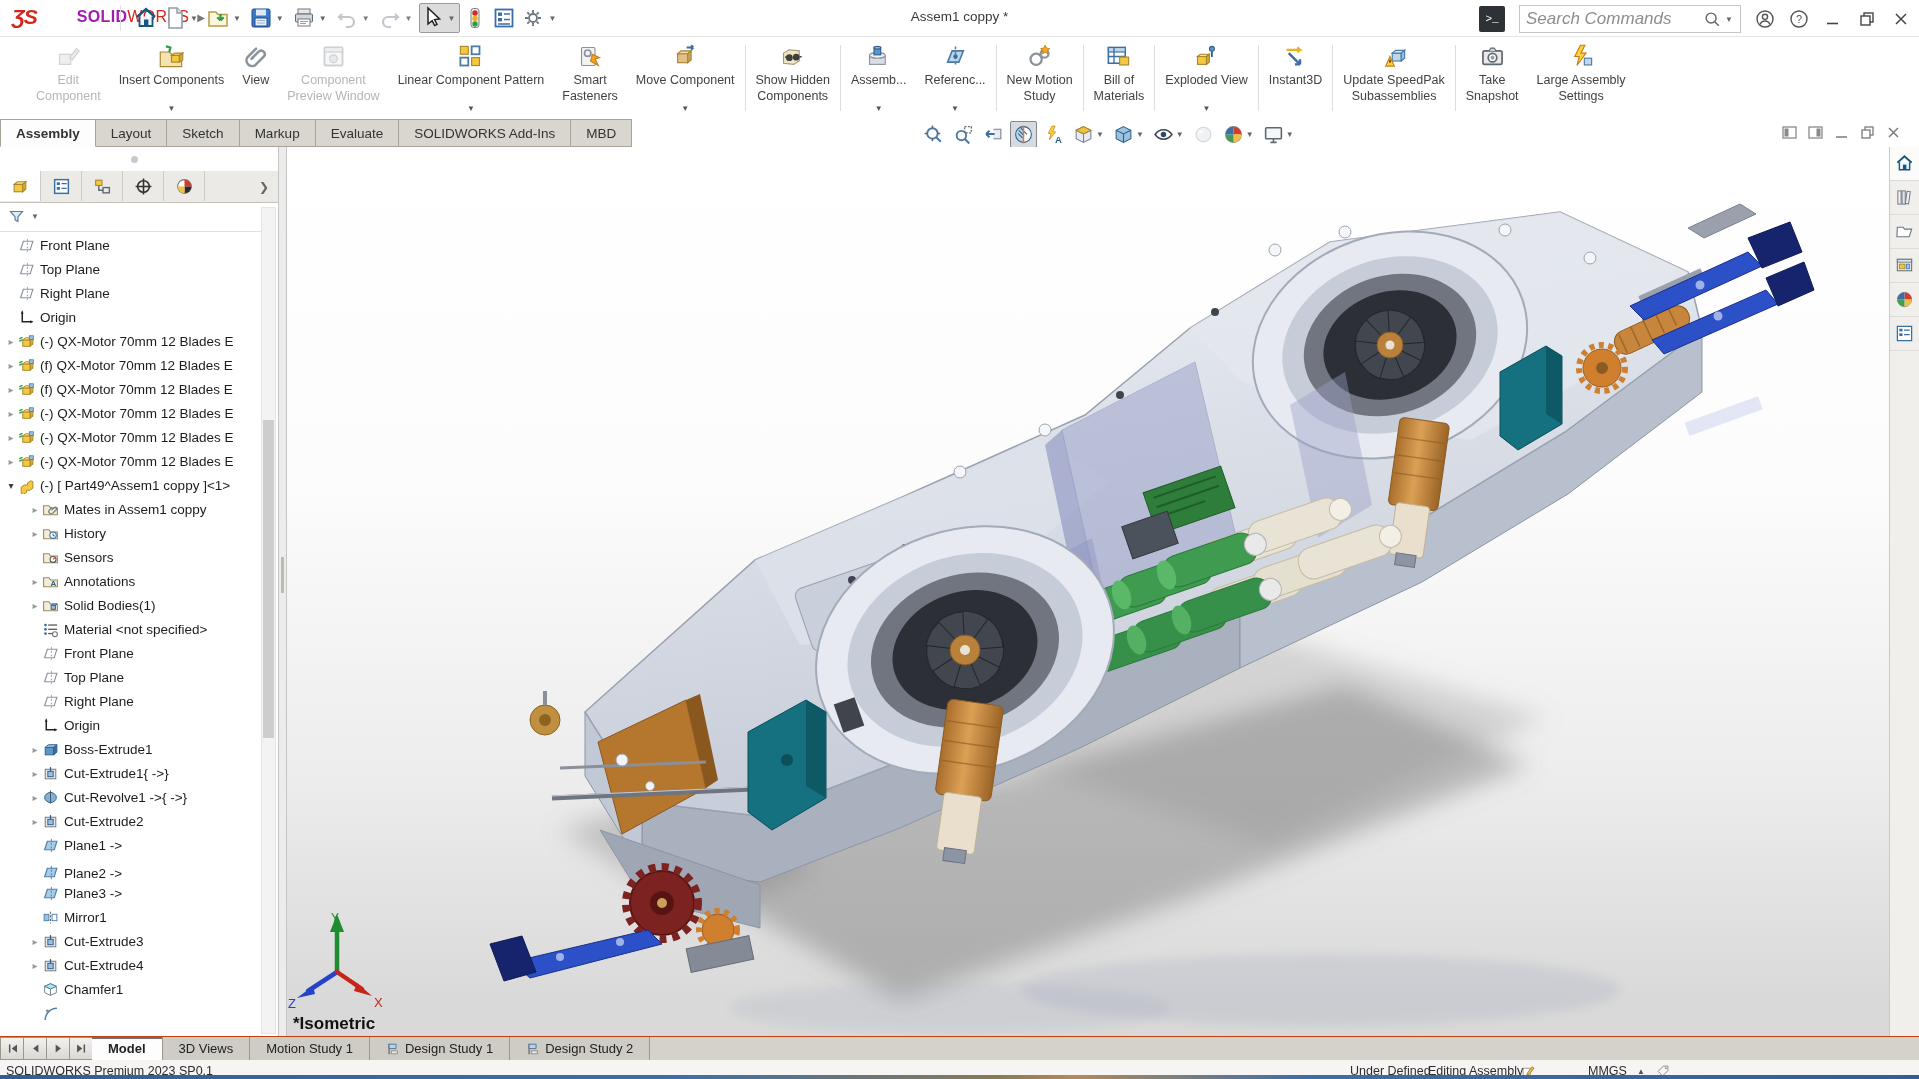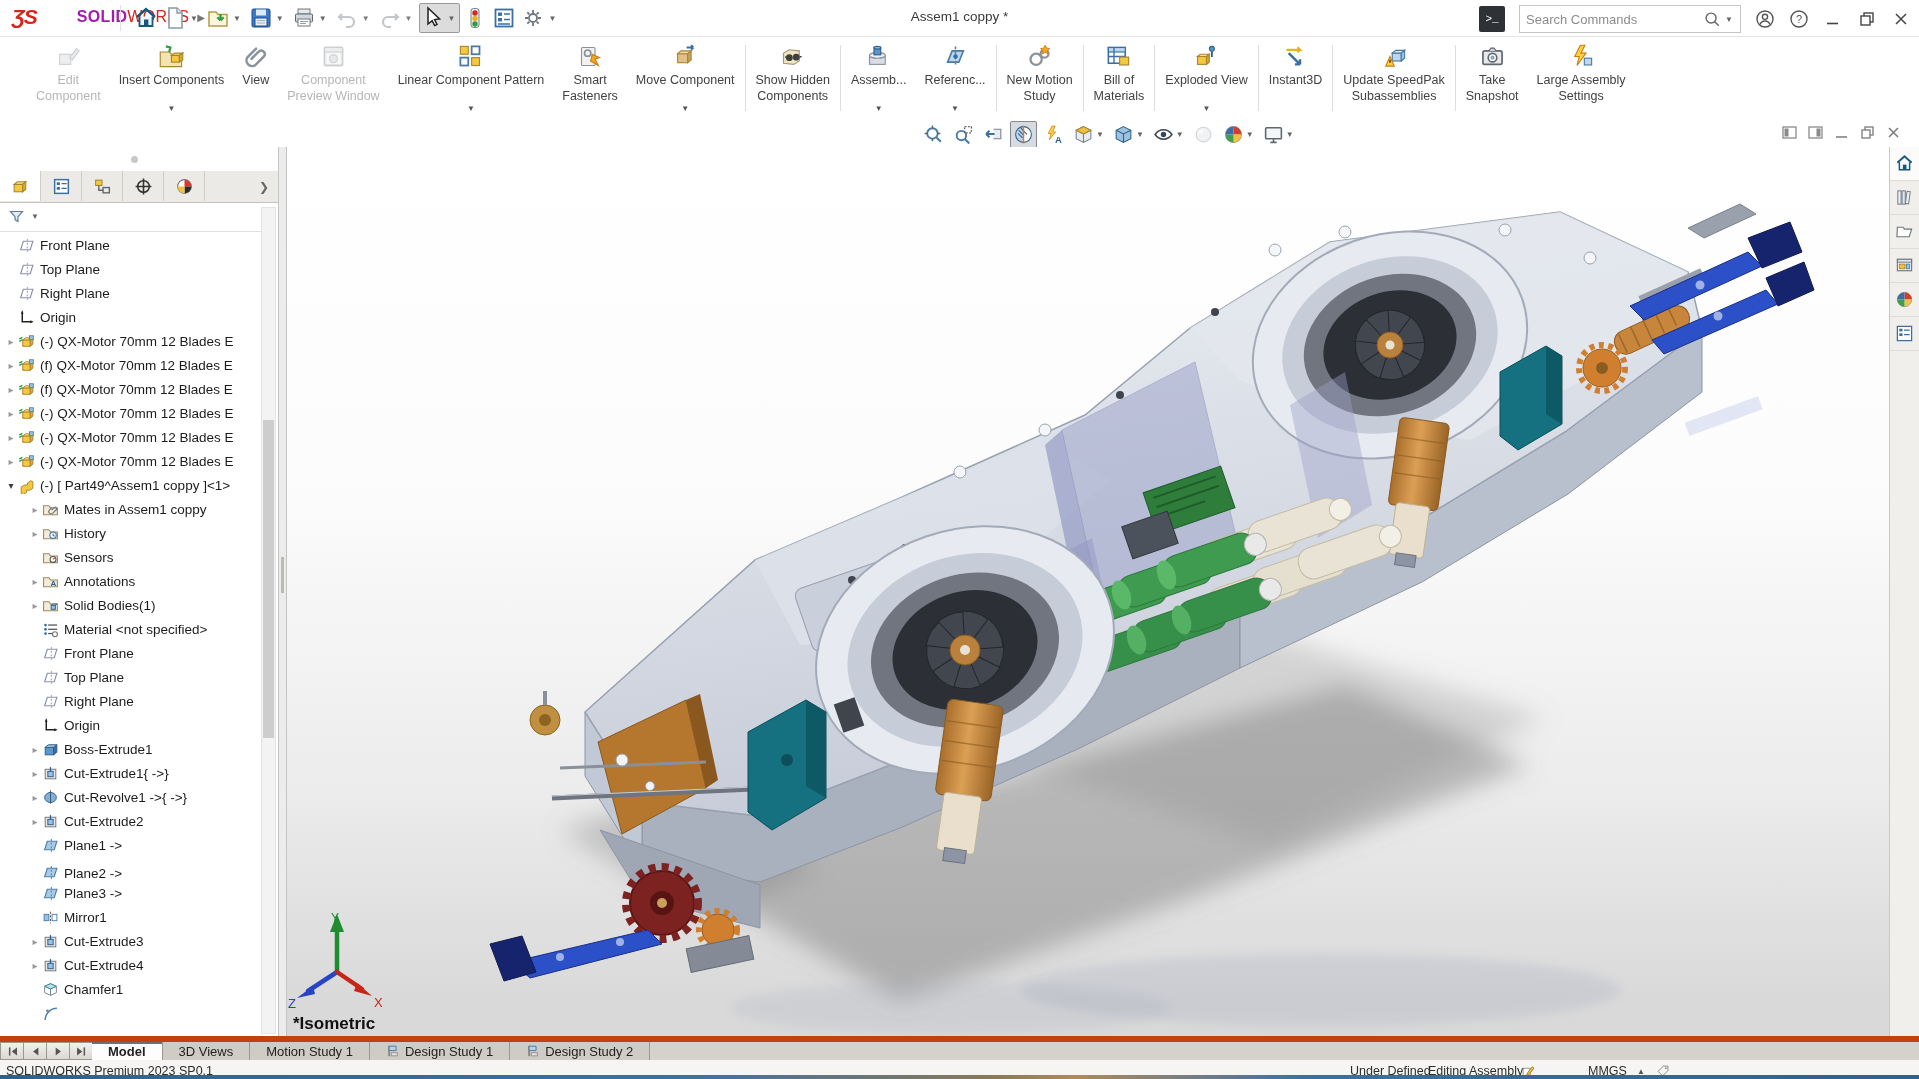--- a/index.html
+++ b/index.html
@@ -20,21 +20,21 @@
   #qa{position:absolute;left:132px;top:4px;display:flex;align-items:center;height:28px;gap:1px;}
   .qbox{display:flex;align-items:center;padding:2px 1px;border:1px solid transparent;border-radius:2px;}
   .qbox .ic{width:24px;height:24px;}
   .qdd{font-size:8px;color:#666;margin:0 3px;}
   .qbox.pressed{background:#dcdcdc;border-color:#9a9a9a;}
   #win-title{position:absolute;left:50%;top:9px;transform:translateX(-50%);font-size:13.5px;color:#3a3a3a;}
   #tb-right{position:absolute;right:8px;top:5px;display:flex;align-items:center;gap:14px;}
   #cmdbox{width:26px;height:26px;background:#2e3237;color:#fff;font-family:"Liberation Mono",monospace;
           font-size:11px;display:flex;align-items:center;justify-content:center;border-radius:2px;}
   #searchbox{display:flex;align-items:center;width:212px;height:26px;border:1px solid #c6c6c6;background:#fff;padding:0 4px;}
-  #searchbox input{flex:1;border:none;outline:none;font-size:13px;color:#555;font-family:"Liberation Sans",sans-serif;min-width:0;}
+  #searchbox input{flex:1;border:none;outline:none;font-size:17px;color:#555;font-family:"Liberation Sans",sans-serif;min-width:0;font-style:italic;}
   #searchbox input::placeholder{color:#8d8d8d;}
   #searchbox .ic{width:18px;height:18px;}
   #searchbox .qdd{margin-left:4px;}
   .tbctl{width:20px;height:20px;}
 
   
   #ribbon{position:absolute;top:37px;left:0;right:0;height:82px;background:#fff;display:flex;align-items:stretch;padding-left:4px;margin-left:23px;}
   .rcmd{display:flex;flex-direction:column;align-items:center;padding:1px 9px;cursor:default;}
   .rcmd .ricon{width:27px;height:27px;margin-top:5px;}
   .rlabel{font-size:12.5px;color:#424242;line-height:16px;text-align:center;height:33px;margin-top:2px;white-space:nowrap;}
@@ -89,21 +89,21 @@
             background:linear-gradient(180deg,#ffffff 0%,#fcfcfc 38%,#ececec 72%,#d9d9d9 96%);}
   #scene{position:absolute;inset:0;}
 
   
   #taskpane{position:absolute;top:147px;right:0;width:30px;height:889px;background:#f0efec;border-left:1px solid #c9c9c9;box-sizing:border-box;}
   .tpcell{width:100%;height:33px;display:flex;align-items:center;justify-content:center;border-bottom:1px solid #dedcd8;}
   .tpcell .ic{width:19px;height:19px;}
   .tpcell.active{background:#fbfbf9;}
 
   
-  #bottombar{position:absolute;top:1036px;left:0;right:0;height:24px;background:#d5d2cb;border-top:6px solid #c2410c;display:flex;box-sizing:border-box;}
+  #bottombar{position:absolute;top:1036px;left:0;right:0;height:24px;background:#d5d2cb;border-top:1px solid #c2410c;display:flex;box-sizing:border-box;}
   .nbtn{width:22px;display:flex;align-items:center;justify-content:center;background:linear-gradient(#f2f1ee,#dbd8d2);border:1px solid #9c9890;border-right:none;}
   .nbtn:last-of-type{border-right:1px solid #9c9890;}
   .nbtn .ic{width:13px;height:13px;}
   .btab{display:flex;align-items:center;gap:5px;padding:0 16px;font-size:13px;color:#222;background:#cfccc5;border-right:1px solid #9c9890;}
   .btab.active{background:#fdfdfd;font-weight:bold;box-shadow:inset 0 2px 0 #6f6f6f;}
   .btab .ic{width:14px;height:14px;}
 
   
   #statusbar{position:absolute;top:1060px;left:0;right:0;height:15px;background:#f6f5f3;font-size:12.5px;color:#2d2d2d;}
   #statusbar .sitem{position:absolute;top:4px;line-height:15px;white-space:nowrap;}
@@ -440,20 +440,29 @@
         <div class="ricon"><span class="ic" style="width: 100%; height: 100%;"><svg viewBox="0 0 24 24">
               <path d="M11 2 6 12h4l-2 8 8-11h-4.5L15 2z" fill="#ffd23f" stroke="#c87d12"></path>
               <rect x="14.5" y="13.5" width="6.5" height="6" fill="#bcd7ec" stroke="#4a7ba6"></rect>
             </svg></span></div>
         <div class="rlabel">Large Assembly<br>Settings</div>
         <div class="rdd">&nbsp;</div>
       </div>
     </div>
   <div id="ribbon-collapse">⌃</div>
 
+  <div id="tabband">
+      <div class="tab active">Assembly</div>
+      <div class="tab">Layout</div>
+      <div class="tab">Sketch</div>
+      <div class="tab">Markup</div>
+      <div class="tab">Evaluate</div>
+      <div class="tab">SOLIDWORKS Add-Ins</div>
+      <div class="tab">MBD</div>
+    </div>
 
   <div id="headsup">
       <span class="hbox">
         <span class="ic">
           <svg viewBox="0 0 20 20">
             <circle cx="9" cy="9" r="5" fill="none" stroke="#4a7ba6" stroke-width="1.8"></circle>
             <path d="M12.8 12.8 17 17" stroke="#4a7ba6" stroke-width="2"></path>
             <path d="M9 1.5v3M9 13.5v3M1.5 9h3M13.5 9h3" stroke="#5f676f" stroke-width="1.4"></path>
           </svg>
         </span>

